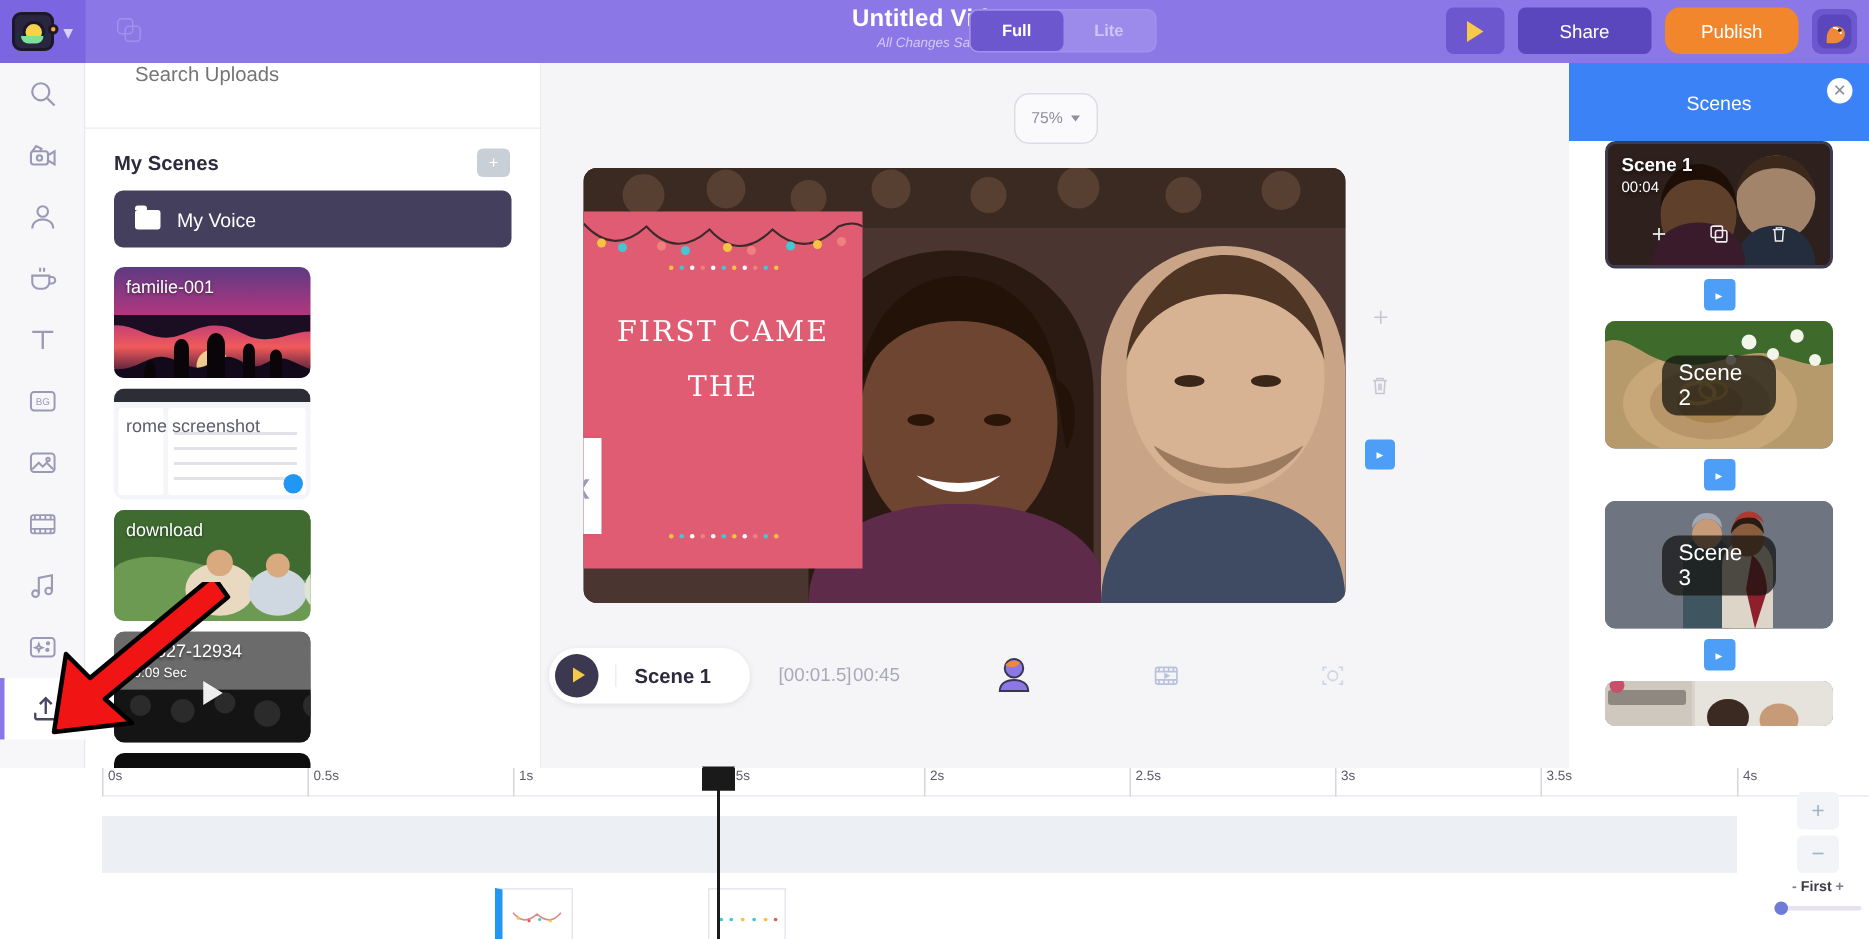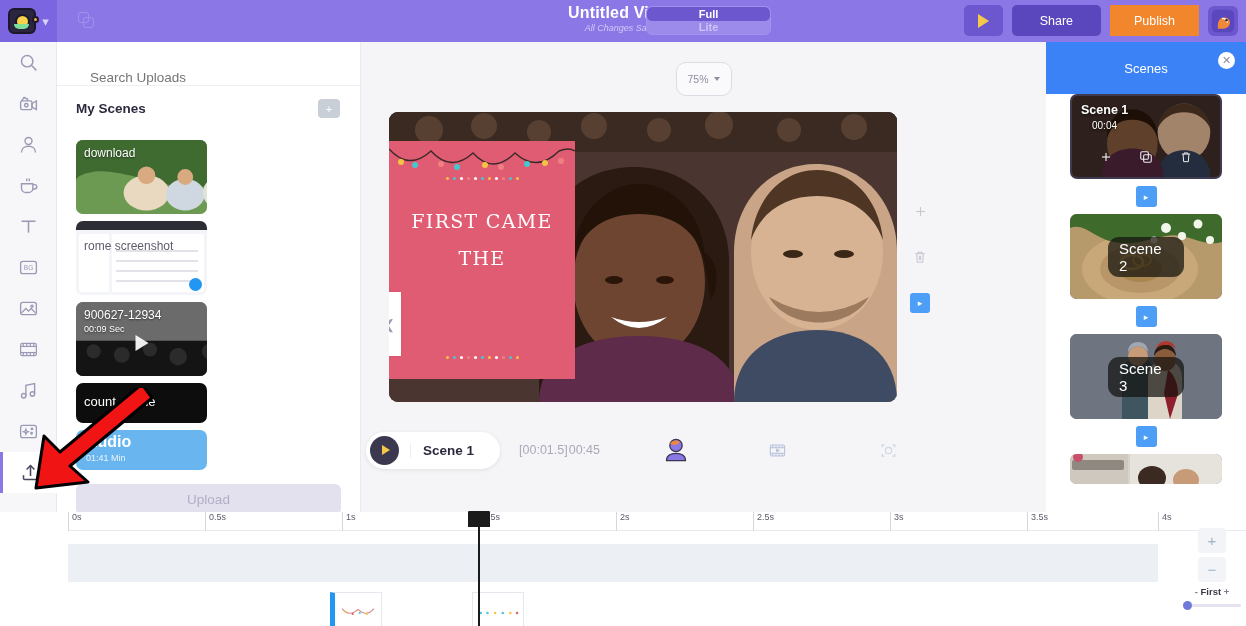--- a/index.html
+++ b/index.html
@@ -53,40 +53,39 @@
   .title-wrap {
     position:absolute; left:0; right:0; top:4px; text-align:center; pointer-events:none;
   }
   .vid-title { color:#fff; font-size:16px; font-weight:bold; letter-spacing:.2px; }
   .vid-sub { color:#d3c9f7; font-size:9px; font-style:italic; margin-top:1px; }
 
   .seg {
     position:absolute; left:646px; top:6px; width:125px; height:29px;
     border-radius:6px; background:#9d8bec; display:flex; overflow:hidden;
     border:1px solid #a292ee;
-    flex-direction:column;
   }
   .seg div {
     flex:1; display:flex; align-items:center; justify-content:center;
     font-size:11px; font-weight:bold; color:#cfc4f5; cursor:pointer;
   }
   .seg .on { background:#6d57cf; color:#fff; border-radius:5px; }
 
   .tb-right { position:absolute; right:8px; top:5px; display:flex; align-items:center; gap:9px; }
   .play-btn {
     width:39px; height:31px; background:#6d57cf; border-radius:5px;
     display:flex; align-items:center; justify-content:center; cursor:pointer;
   }
   .tri { width:0;height:0;border-left:11px solid #f7c948;border-top:7px solid transparent;border-bottom:7px solid transparent;}
   .btn-share {
     background:#5a46bd; color:#fff; font-size:12.5px; border-radius:5px;
     height:31px; padding:0 28px; display:flex; align-items:center; cursor:pointer;
   }
   .btn-publish {
-    background:#f1862c; color:#fff; font-size:12.5px; border-radius:0;
+    background:#f1862c; color:#fff; font-size:12.5px; border-radius:10px;
     height:31px; padding:0 24px; display:flex; align-items:center; cursor:pointer;
   }
   .avatar-tb {
     width:30px;height:30px;border-radius:6px;background:#6d57cf;
     display:flex;align-items:center;justify-content:center;cursor:pointer;overflow:hidden;
   }
 
   
   .rail {
     position:absolute; left:0; top:42px; width:57px; height:584px;
@@ -99,21 +98,21 @@
   .rail-item.active { background:#fff; border-left:3px solid #8b78e6; }
   .ri { width:21px; height:21px; color:#9b9ab5; }
   .ri svg { width:100%; height:100%; display:block; }
   .rail-avatar { position:absolute; left:14px; top:508px; }
 
   
   .panel {
     position:absolute; left:57px; top:42px; width:304px; height:470px;
     background:#fff; border-right:1px solid #e9e9ef;
   }
-  .search-row { height:44px; border-bottom:1px solid #eeeef3; display:flex; align-items:flex-end; padding:0 0 0 33px;}
+  .search-row { height:44px; border-bottom:1px solid #eeeef3; display:flex; align-items:flex-start; padding:0 0 0 33px;}
   .search-row input {
     border:0; outline:0; font-size:13.5px; color:#b9b9c6; width:240px;
     font-family:"Liberation Sans", sans-serif; background:transparent;
   }
   .myfiles-row {
     display:flex; align-items:center; justify-content:space-between;
     padding:13px 20px 9px 19px;
   }
   .myfiles-t { font-size:13.5px; font-weight:bold; color:#2d2a3e; }
   .newfolder {
@@ -241,21 +240,21 @@
     background:#fff; color:#8b8ba0; font-size:11px; display:flex;align-items:center;justify-content:center;
     cursor:pointer;
   }
   .sc-list { position:absolute; left:0; top:38px; right:0; bottom:0; overflow:hidden; padding-top:14px; }
   .sc-card {
     margin:0 auto; width:152px; height:85px; border-radius:7px; overflow:hidden;
     position:relative; cursor:pointer; background:#555;
   }
   .sc-card.sel { border:2px solid #3d3a52; }
   .sc-title { position:absolute; left:9px; top:7px; color:#fff; font-size:12.5px; font-weight:bold; text-shadow:0 1px 3px rgba(0,0,0,.6);}
-  .sc-time { position:absolute; left:20px; top:24px; color:#fff; font-size:10px; text-shadow:0 1px 3px rgba(0,0,0,.6);}
+  .sc-time { position:absolute; left:9px; top:24px; color:#fff; font-size:10px; text-shadow:0 1px 3px rgba(0,0,0,.6);}
   .sc-actions { position:absolute; left:0; right:0; bottom:9px; display:flex; justify-content:space-around; padding:0 14px; color:#fff;}
   .sc-actions div { cursor:pointer; opacity:.92; }
   .sc-chip {
     position:absolute; left:50%; top:50%; transform:translate(-50%,-50%);
     background:rgba(20,18,14,.72); color:#fff; font-size:15px; padding:3px 11px; border-radius:11px;
   }
   .sc-add {
     margin:7px auto; width:21px;height:21px;border-radius:3px;background:#4d9ef6;
     display:flex;align-items:center;justify-content:center;color:#fff;font-size:9px;cursor:pointer;
   }
@@ -462,50 +461,67 @@
   <div class="panel">
     <div class="search-row">
       <input placeholder="Search Uploads" style="">
     </div>
 
     <div class="myfiles-row">
       <div class="myfiles-t">My Scenes</div>
       <div class="newfolder">+</div>
     </div>
 
+    <div class="voice-row">
+      <span class="folder-ico"></span>
+      <span class="voice-label">My Voice</span>
+    </div>
 
     <div class="grid">
+      <div class="thumb familie">
+        <svg class="sil" viewBox="0 0 131 42" preserveAspectRatio="none">
+          <circle cx="66" cy="34" r="11" fill="#ffe39a" opacity=".85"></circle>
+          <path d="M0 42h131v-6c-8-2-14-8-22-7-6 1-10 6-16 5-7-1-12-7-19-6-8 1-12 8-20 7-9-1-15-8-24-7-10 1-16 9-30 8z" fill="#120a1a"></path>
+          <path d="M20 42c0-7 2-12 4-12s4 5 4 12z" fill="#090509"></path>
+          <path d="M40 42V23c0-4 2-7 5-7s5 3 5 7v19z" fill="#090509"></path>
+          <path d="M62 42V20c0-5 3-8 6-8s6 3 6 8v22z" fill="#090509"></path>
+          <path d="M86 42V25c0-4 2-6 4-6s4 2 4 6v17z" fill="#090509"></path>
+          <path d="M104 42V28c0-3 2-5 4-5s4 2 4 5v14z" fill="#090509"></path>
+          <path d="M0 0h131v11c-12 0-20 6-33 5C86 15 80 6 66 7 52 8 45 16 32 15 20 14 12 6 0 7z" fill="#1b0d22"></path>
+        </svg>
+        <div class="cap">familie-001</div>
+      </div>
+
+      <div class="thumb shot">
+        <div class="shot-bar"></div>
+        <div class="shot-side"></div>
+        <div class="shot-main">
+          <div class="shot-line" style="top:16px"></div>
+          <div class="shot-line" style="top:26px"></div>
+          <div class="shot-line" style="top:36px"></div>
+          <div class="shot-line" style="top:46px"></div>
+        </div>
+        <div class="cap" style="color:#5d5d6d;text-shadow:none;top:18px;">rome screenshot</div>
+        <div class="badge-dl"></div>
+      </div>
 
       <div class="thumb download">
         <svg class="sil" viewBox="0 0 131 42" preserveAspectRatio="none" style="height:100%;">
           <rect width="131" height="42" fill="#6d9a52"></rect>
           <path d="M0 0h131v22c-14 3-22-5-36-3s-20 10-34 8S22 16 10 18 0 24 0 24z" fill="#3f6b31"></path>
           <ellipse cx="40" cy="30" rx="13" ry="10" fill="#e8d9c0"></ellipse>
           <ellipse cx="62" cy="31" rx="11" ry="9" fill="#cfd8e0"></ellipse>
           <ellipse cx="84" cy="30" rx="12" ry="10" fill="#e0e4d6"></ellipse>
           <ellipse cx="104" cy="31" rx="11" ry="9" fill="#e8c86a"></ellipse>
           <circle cx="40" cy="20" r="5" fill="#d9a97f"></circle>
             <circle cx="62" cy="21" r="4.5" fill="#d9a97f"></circle>
           <circle cx="84" cy="20" r="5" fill="#d9a97f"></circle>
             <circle cx="104" cy="21" r="4.5" fill="#d9a97f"></circle>
         </svg>
         <div class="cap">download</div>
-      </div>
-
-      <div class="thumb shot">
-        <div class="shot-bar"></div>
-        <div class="shot-side"></div>
-        <div class="shot-main">
-          <div class="shot-line" style="top:16px"></div>
-          <div class="shot-line" style="top:26px"></div>
-          <div class="shot-line" style="top:36px"></div>
-          <div class="shot-line" style="top:46px"></div>
-        </div>
-        <div class="cap" style="color:#5d5d6d;text-shadow:none;top:18px;">rome screenshot</div>
-        <div class="badge-dl"></div>
       </div>
 
       <div class="thumb concert">
         <svg class="sil" viewBox="0 0 131 42" preserveAspectRatio="none" style="height:100%;">
           <rect width="131" height="42" fill="#6b6b6b"></rect>
           <rect y="22" width="131" height="20" fill="#141414"></rect>
           <g fill="#2b2b2b">
             <circle cx="10" cy="28" r="4"></circle>
               <circle cx="26" cy="30" r="4.5"></circle>
               <circle cx="42" cy="27" r="4"></circle>

